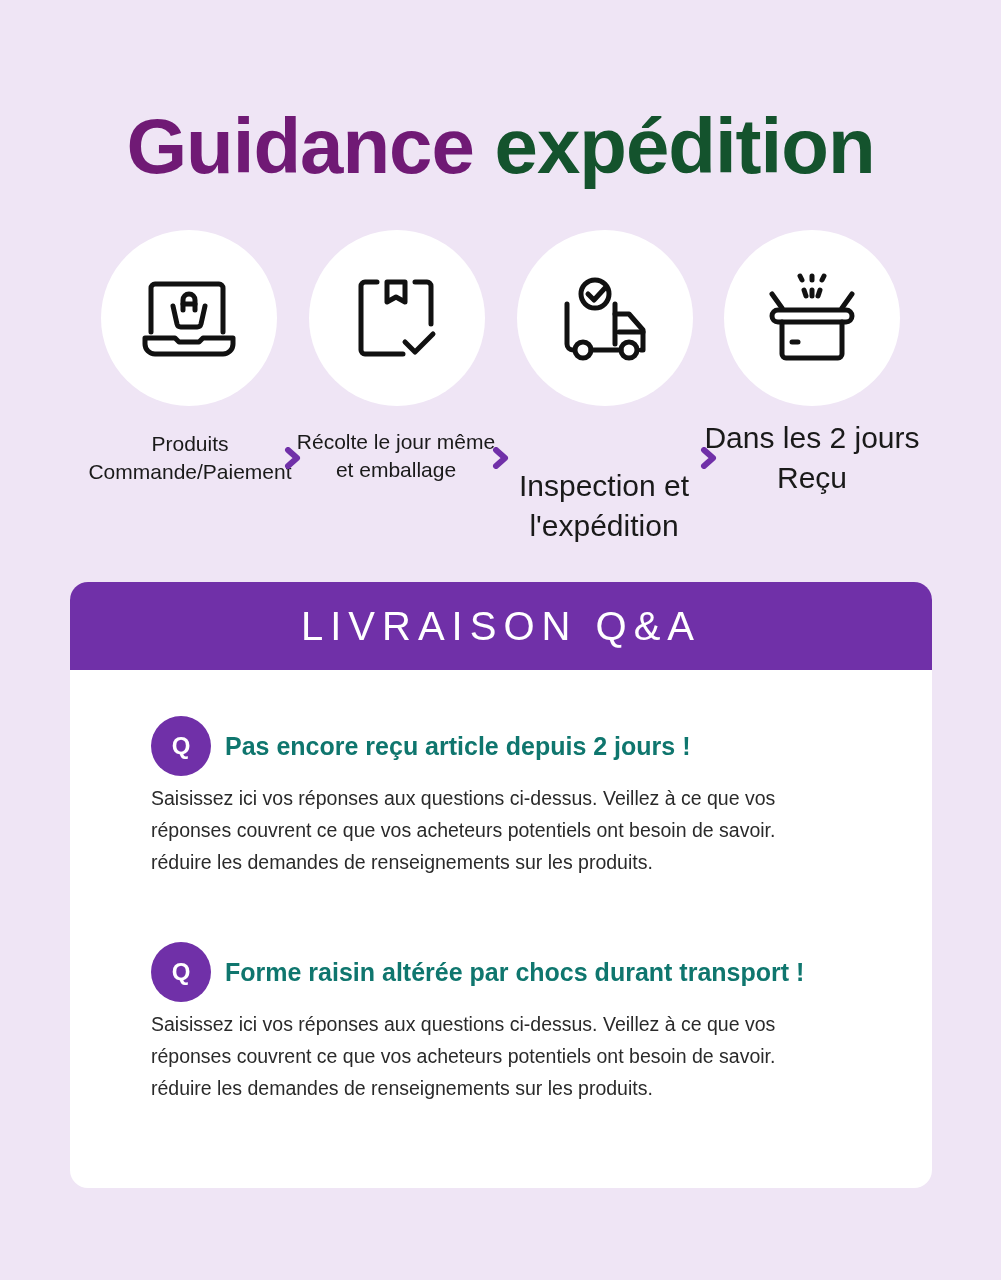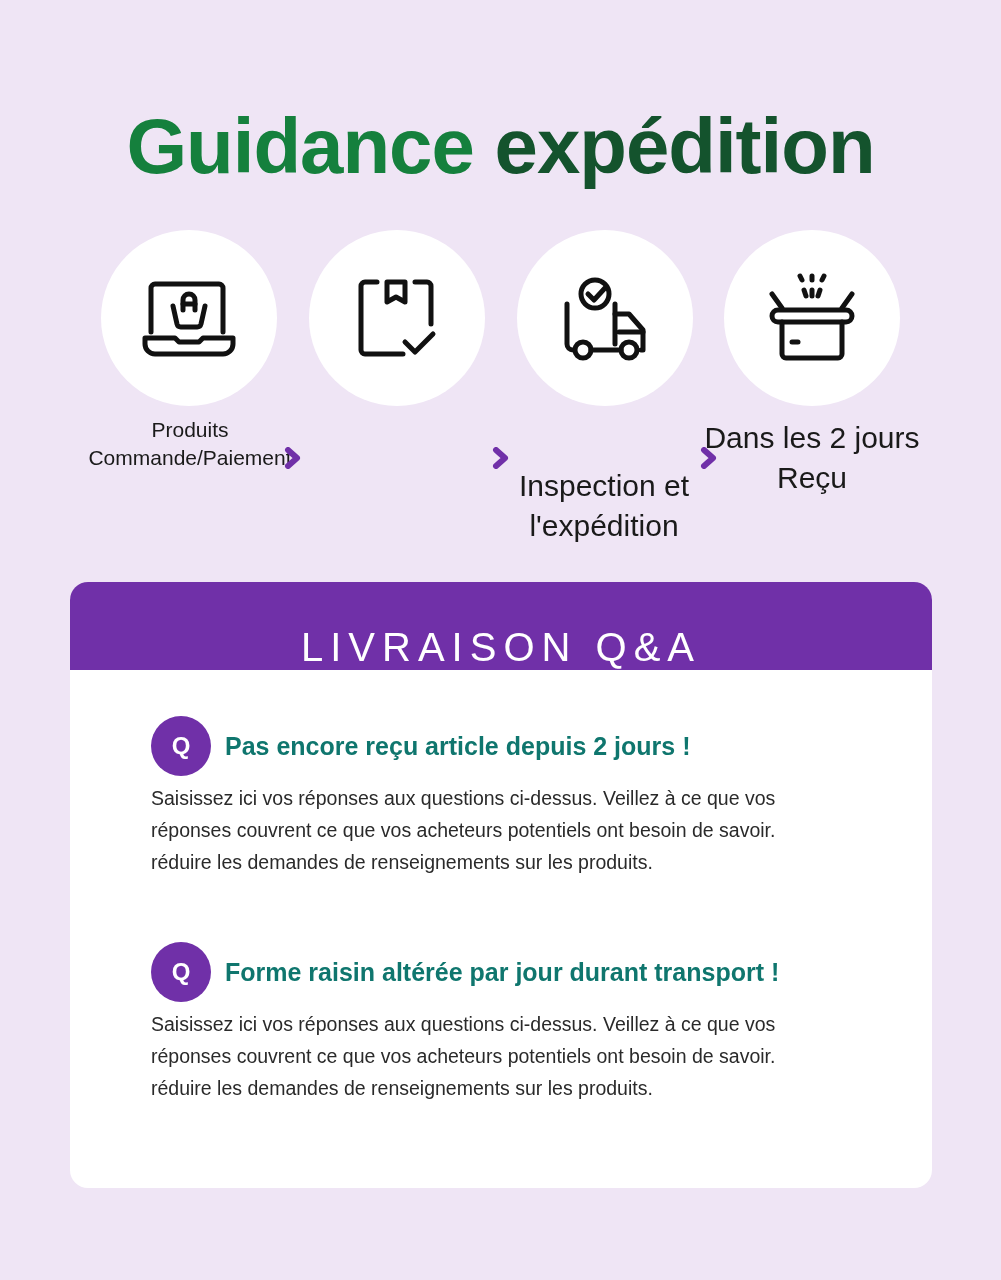--- a/index.html
+++ b/index.html
@@ -13,21 +13,21 @@
   }
   .title {
     position: absolute;
     left: 0; top: 98px; width: 1001px;
     text-align: center;
     font-size: 78px;
     font-weight: 700;
     letter-spacing: -1px;
     line-height: 96px;
   }
-  .title .accent { color: #15803d; }
+  .title .accent { color: #701a75; }
   .title .dark { color: #14532d; }
 
   .step-circle {
     position: absolute;
     width: 176px; height: 176px;
     border-radius: 50%;
     background: #ffffff;
     display: flex; align-items: center; justify-content: center;
   }
   .step-circle svg { width: 96px; height: 96px; }
@@ -50,21 +50,21 @@
     position: absolute;
     left: 70px; top: 582px;
     width: 862px; height: 606px;
     background: #ffffff;
     border-radius: 18px;
     overflow: hidden;
   }
   .card-header {
     height: 88px;
     background: #7030a8;
-    display: flex; align-items: flex-end; justify-content: center;
+    display: flex; align-items: center; justify-content: center;
     color: #ffffff;
     font-size: 40px;
     letter-spacing: 7px;
     font-weight: 400;
   }
   .qa {
     position: absolute;
     left: 81px;
   }
   .q-row { display: flex; align-items: center; }
@@ -143,25 +143,27 @@
     <path d="M48 20 v6"></path>
     <path d="M56 20 l-2 6"></path>
     <path d="M8 24 l10 14"></path>
     <path d="M88 24 l-10 14"></path>
     <path d="M14 52 H82 a6 6 0 0 0 6 -6 a6 6 0 0 0 -6 -6 H14 a6 6 0 0 0 -6 6 a6 6 0 0 0 6 6 Z"></path>
     <path d="M18 52 V84 a4 4 0 0 0 4 4 H74 a4 4 0 0 0 4 -4 V52"></path>
     <path d="M28 72 H34"></path>
   </svg>
 </div>
 
-<div class="step-label small" style="left:79px; top:416px; width:222px;">
+<div class="step-label small" style="left:79px; top:430px; width:222px;">
   <div>Produits</div>
   <div>Commande/Paiement</div>
 </div>
 <div class="step-label small" style="left:285px; top:428px; width:222px;">
+  <div>Récolte le jour même</div>
+  <div>et emballage</div>
 </div>
 <div class="step-label large" style="left:504px; top:418px; width:200px;margin-top:48px;">
   <div>Inspection et</div>
   <div>l'expédition</div>
 </div>
 <div class="step-label large" style="left:700px; top:418px; width:224px;">
   <div>Dans les 2 jours</div>
   <div>Reçu</div>
 </div>
 
@@ -188,21 +190,21 @@
     <div class="a-text">
       <div>Saisissez ici vos réponses aux questions ci-dessus. Veillez à ce que vos</div>
       <div>réponses couvrent ce que vos acheteurs potentiels ont besoin de savoir.</div>
       <div>réduire les demandes de renseignements sur les produits.</div>
     </div>
   </div>
 
   <div class="qa" style="top:360px;">
     <div class="q-row">
       <div class="q-badge">Q</div>
-      <div class="q-text">Forme raisin altérée par jour durant transport !</div>
+      <div class="q-text">Forme raisin altérée par chocs durant transport !</div>
     </div>
     <div class="a-text">
       <div>Saisissez ici vos réponses aux questions ci-dessus. Veillez à ce que vos</div>
       <div>réponses couvrent ce que vos acheteurs potentiels ont besoin de savoir.</div>
       <div>réduire les demandes de renseignements sur les produits.</div>
     </div>
   </div>
 </section>
 
 </body></html>

